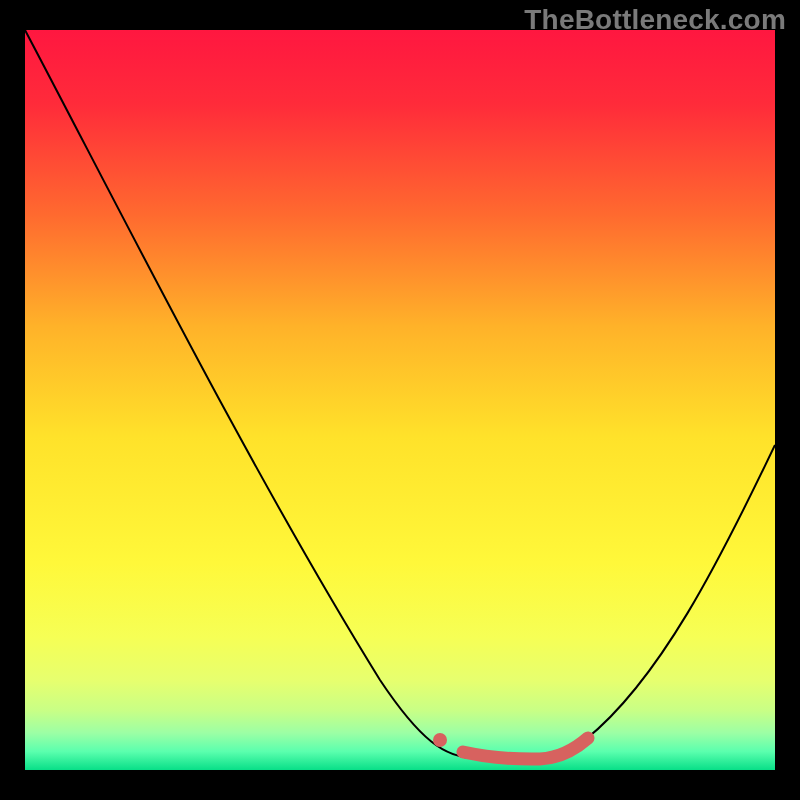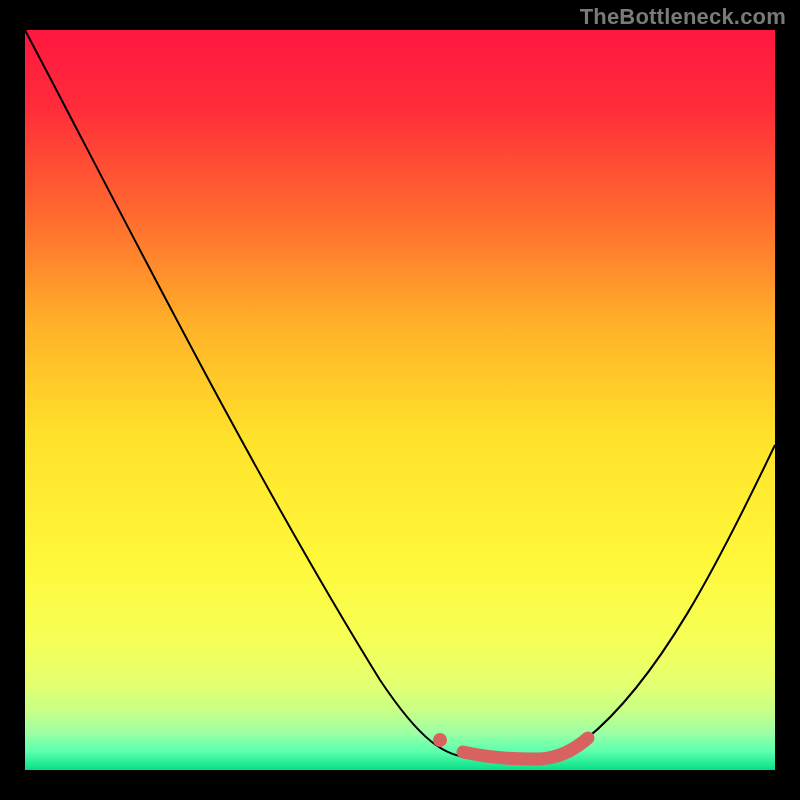--- a/index.html
+++ b/index.html
@@ -15,21 +15,21 @@
     position: relative;
     width: 800px;
     height: 800px;
     background: #000;
   }
   .attribution {
     position: absolute;
     top: 4px;
     right: 14px;
     color: #7a7a7a;
-    font-size: 22px;
+    font-size: 28px;
     font-weight: 600;
     letter-spacing: 0.2px;
     z-index: 10;
     text-align: right;
   }
   svg {
     position: absolute;
     left: 0;
     top: 0;
   }

